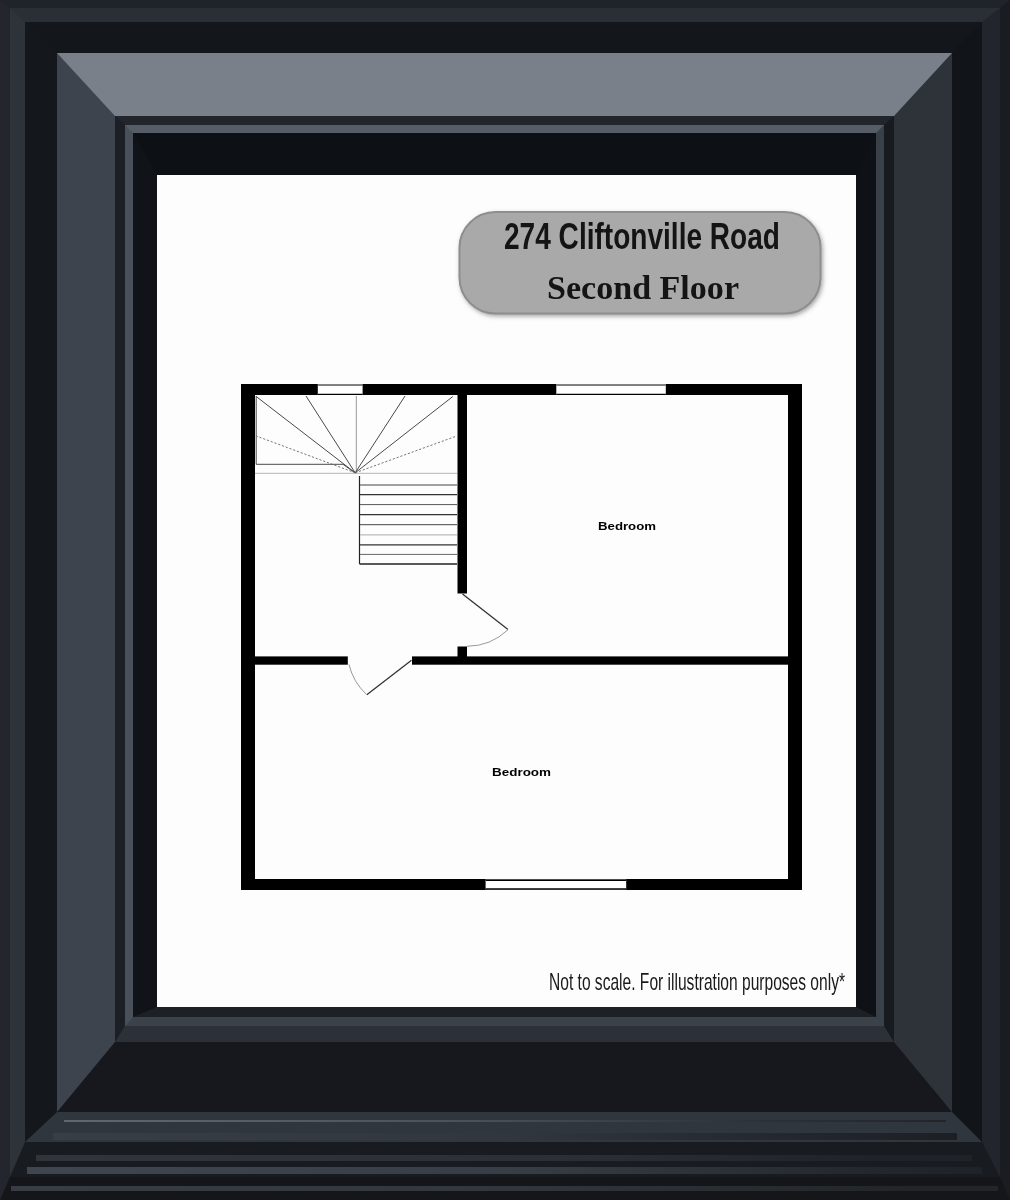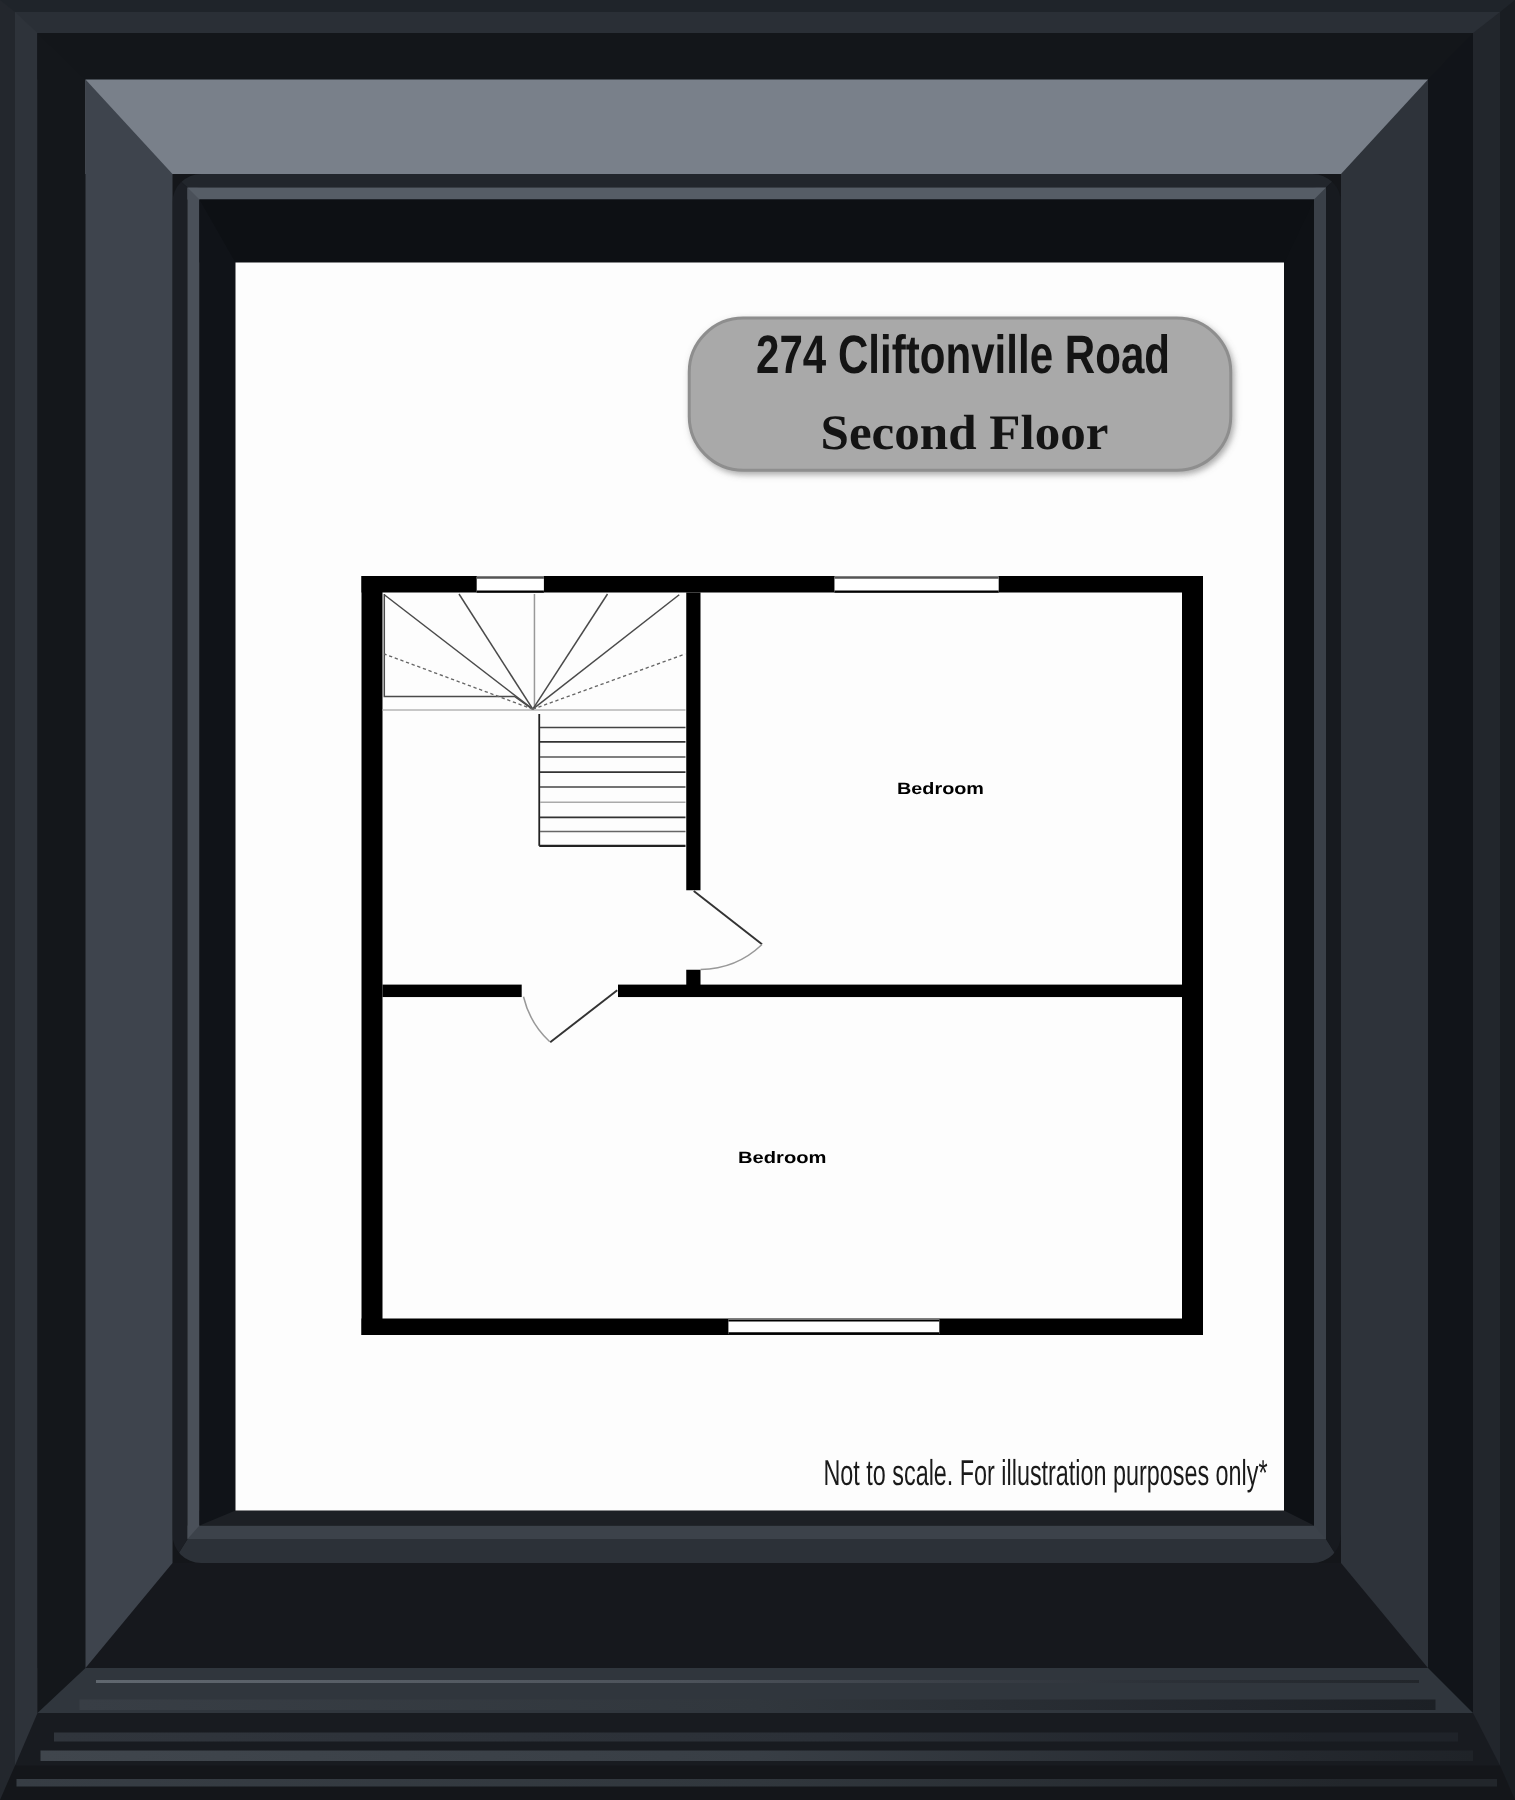--- a/index.html
+++ b/index.html
@@ -3,21 +3,21 @@
 <meta charset="utf-8">
 <style>
   html,body{margin:0;padding:0;}
   body{width:1010px;height:1200px;background:#14161a;overflow:hidden;position:relative;
        font-family:"Liberation Sans", sans-serif;}
   .fr{box-sizing:border-box;width:100%;height:100%;border-style:solid;}
   .f1{border-width:8px 10px 23px 10px;border-color:#1f242a #191d22 #14161a #23272d;}
   .f2{border-width:14px 18px 35px 15px;border-color:#2a2f36 #22262c #181b20 #2e333a;}
   .f3{border-width:31px 30px 30px 32px;border-color:#13161a #111419 #30363d #14171b;}
   .f4{border-width:63px 58px 70px 58px;border-color:#79808a #2e333a #16181d #3e444d;}
-  .f5{border-width:9px 10px 16px 10px;border-color:#22262c #171a1f #2c3138 #1c1f25;border-radius:19px;}
+  .f5{border-width:9px 10px 16px 10px;border-color:#22262c #171a1f #2c3138 #1c1f25;}
   .f6{border-width:8px 8px 9px 8px;border-color:#565d66 #3a4048 #3c424a #4a5059;}
   .f7{border-width:42px 20px 10px 24px;border-color:#0d1014 #0e1115 #1d2025 #101318;}
   .page{width:699px;height:832px;background:#fdfdfd;}
 </style>
 </head>
 <body>
 
 <div class="fr f1">
     <div class="fr f2">
       <div class="fr f3">

